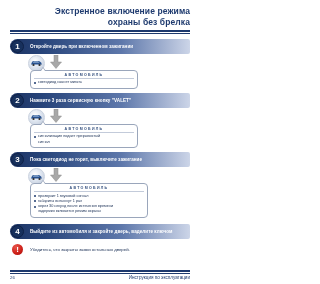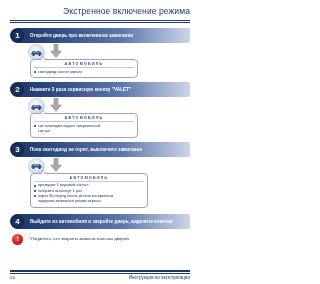--- a/index.html
+++ b/index.html
@@ -9,21 +9,21 @@
     font-family:"Liberation Sans","DejaVu Sans",sans-serif;
     overflow:hidden;
     position:relative;
     color:#1a2f55;
   }
   .page{position:absolute;inset:0;padding:0;}
 
   
   .title-wrap{padding:6px 10px 0 10px;text-align:right;}
   .title-line{
-    font-size:8.5px;font-weight:normal;color:#1e3a6e;
+    font-size:8.5px;font-weight:bold;color:#1e3a6e;
     line-height:10.5px;letter-spacing:.1px;white-space:nowrap;
   }
   .rule{margin:3px 10px 0 10px;}
   .rule .r1{height:1.6px;background:#1e3a6e;}
   .rule .r2{height:1px;background:#1e3a6e;margin-top:1.2px;}
 
   
   .step{position:relative;margin:0 10px;height:15px;}
   .step-bar{
     position:absolute;left:0;top:0;right:0;height:15px;
@@ -110,20 +110,21 @@
   .f-page{font-size:4.3px;color:#1e3a6e;}
   .f-title{font-size:4.6px;color:#1e3a6e;}
 </style>
 </head>
 <body>
 
 <div class="page">
 
   <div class="title-wrap">
     <div class="title-line">Экстренное включение режима</div>
+    <div class="title-line">охраны без брелка</div>
   </div>
   <div class="rule">
     <div class="r1"></div>
       <div class="r2"></div>
   </div>
 
   <div style="height:5px"></div>
 
   <div class="step">
     <div class="step-bar"></div>

